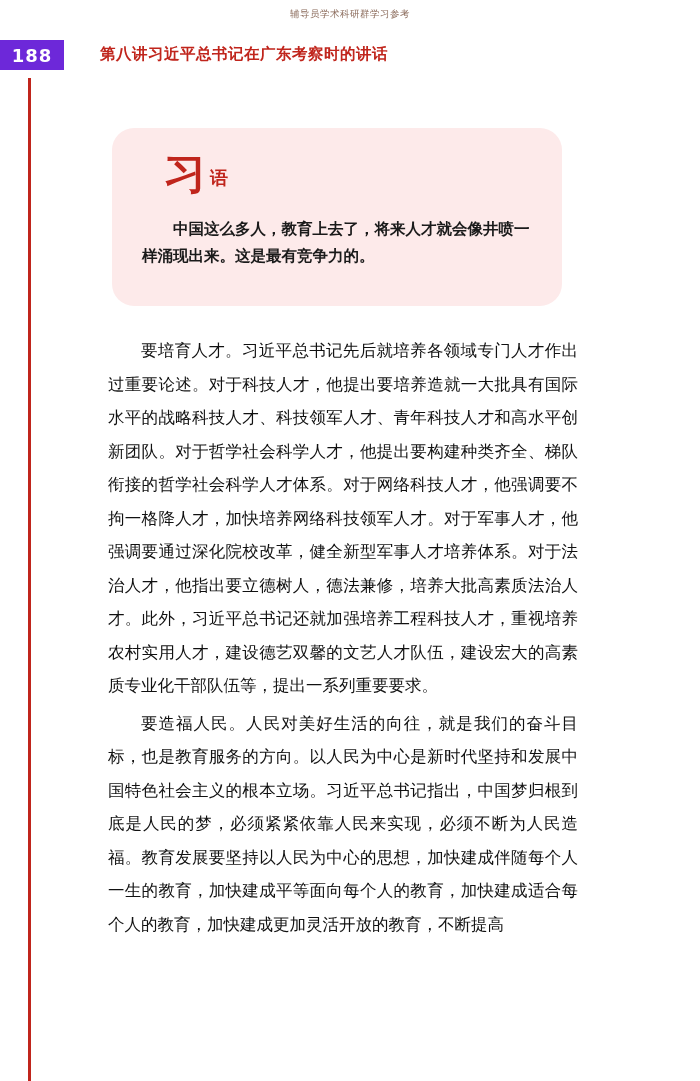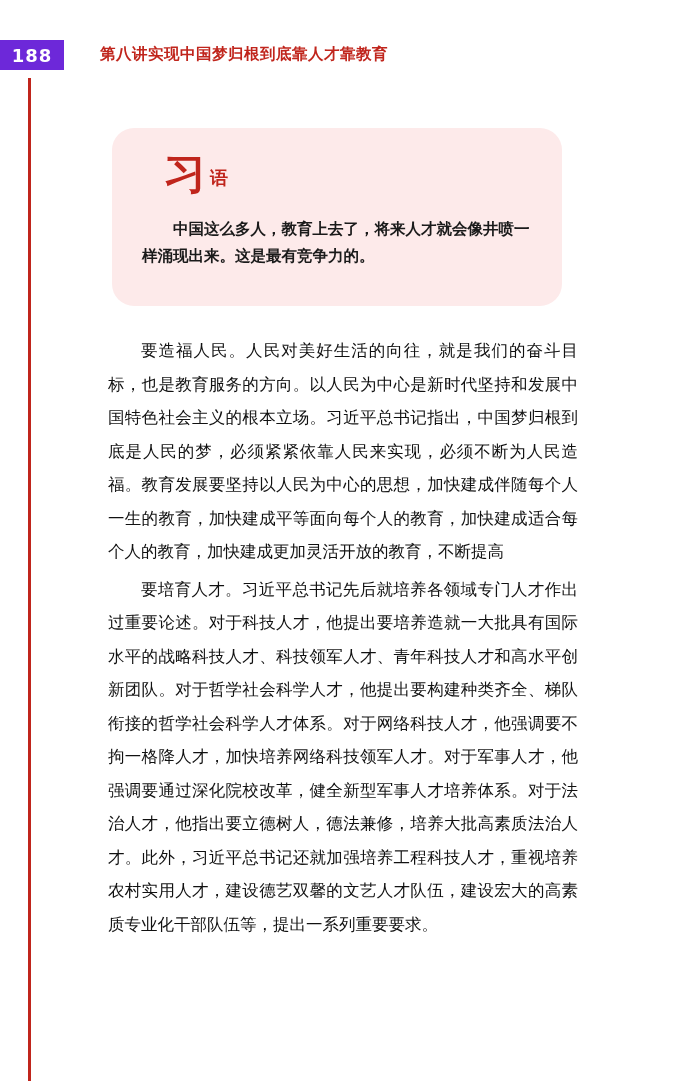--- a/index.html
+++ b/index.html
@@ -143,35 +143,36 @@
     text-indent: 2em;
     text-justify: inter-ideograph;
     font-family: "DejaVu Serif", "Liberation Serif", serif;
   }
 </style>
 </head>
 <body>
 
 <div class="page">
 
+  <div class="top-note">辅导员学术科研群学习参考</div>
 
   <div class="page-num-block">188</div>
 
   <div class="running-head">
-    <span class="lecture">第八讲</span><span>实现中国梦归根到底靠人才靠教育</span>
+    <span class="lecture">第八讲</span><span>习近平总书记在广东考察时的讲话</span>
   </div>
 
   <div class="left-rule"></div>
 
   <div class="quote-card">
     <div class="quote-brand">
       <span class="big">习</span>
       <span class="small">语</span>
     </div>
     <div class="quote-body">中国这么多人，教育上去了，将来人才就会像井喷一样涌现出来。这是最有竞争力的。</div>
   </div>
 
   <div class="body-text">
+    <p>要培育人才。习近平总书记先后就培养各领域专门人才作出过重要论述。对于科技人才，他提出要培养造就一大批具有国际水平的战略科技人才、科技领军人才、青年科技人才和高水平创新团队。对于哲学社会科学人才，他提出要构建种类齐全、梯队衔接的哲学社会科学人才体系。对于网络科技人才，他强调要不拘一格降人才，加快培养网络科技领军人才。对于军事人才，他强调要通过深化院校改革，健全新型军事人才培养体系。对于法治人才，他指出要立德树人，德法兼修，培养大批高素质法治人才。此外，习近平总书记还就加强培养工程科技人才，重视培养农村实用人才，建设德艺双馨的文艺人才队伍，建设宏大的高素质专业化干部队伍等，提出一系列重要要求。</p>
     <p>要造福人民。人民对美好生活的向往，就是我们的奋斗目标，也是教育服务的方向。以人民为中心是新时代坚持和发展中国特色社会主义的根本立场。习近平总书记指出，中国梦归根到底是人民的梦，必须紧紧依靠人民来实现，必须不断为人民造福。教育发展要坚持以人民为中心的思想，加快建成伴随每个人一生的教育，加快建成平等面向每个人的教育，加快建成适合每个人的教育，加快建成更加灵活开放的教育，不断提高</p>
-    <p>要培育人才。习近平总书记先后就培养各领域专门人才作出过重要论述。对于科技人才，他提出要培养造就一大批具有国际水平的战略科技人才、科技领军人才、青年科技人才和高水平创新团队。对于哲学社会科学人才，他提出要构建种类齐全、梯队衔接的哲学社会科学人才体系。对于网络科技人才，他强调要不拘一格降人才，加快培养网络科技领军人才。对于军事人才，他强调要通过深化院校改革，健全新型军事人才培养体系。对于法治人才，他指出要立德树人，德法兼修，培养大批高素质法治人才。此外，习近平总书记还就加强培养工程科技人才，重视培养农村实用人才，建设德艺双馨的文艺人才队伍，建设宏大的高素质专业化干部队伍等，提出一系列重要要求。</p>
   </div>
 
 </div>
 
 </body></html>

